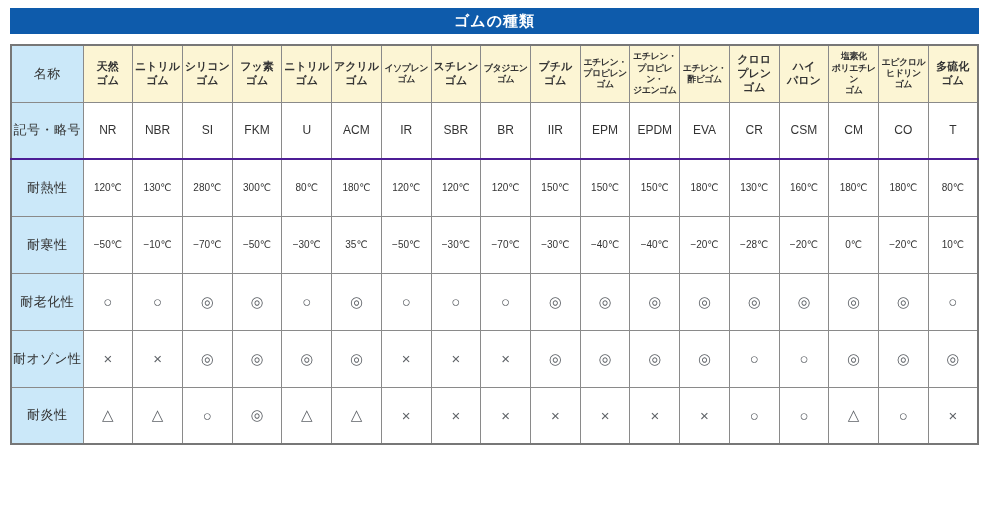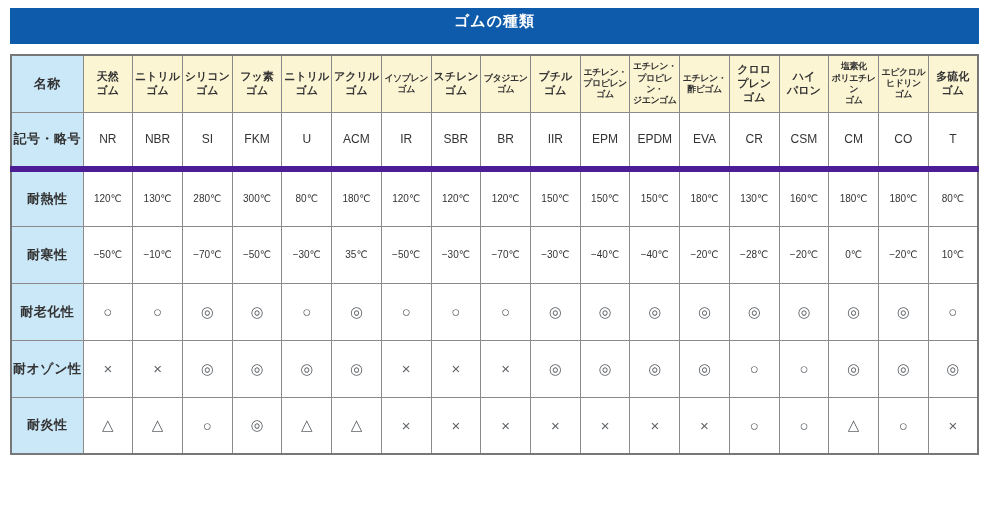--- a/index.html
+++ b/index.html
@@ -4,21 +4,21 @@
 <style>
   * { box-sizing: border-box; margin: 0; padding: 0; }
   html, body {
     width: 989px; height: 509px;
     background: #ffffff;
     font-family: "Liberation Sans", "DejaVu Sans", sans-serif;
     overflow: hidden;
   }
   .page { padding: 8px 10px 0 10px; }
   .title-bar {
-    width: 969px; height: 36px; line-height: 26px;
+    width: 969px; height: 26px; line-height: 26px;
     background: #0e5bab; color: #ffffff;
     text-align: center; font-size: 15px; font-weight: bold;
     letter-spacing: 1px;
   }
   table.rubber-table {
     margin-top: 10px;
     width: 969px;
     border-collapse: collapse;
     table-layout: fixed;
     border: 2px solid #777777;
@@ -38,27 +38,27 @@
     font-size: 11px;
     line-height: 1.25;
     white-space: pre-line;
   }
   .rubber-table thead th.col-head.small {
     font-size: 9px;
     letter-spacing: -0.5px;
   }
   .rubber-table th.corner, .rubber-table th.row-label {
     background: #cbe8f9;
-    font-weight: bold;
+    font-weight: normal;
     font-size: 13px;
     letter-spacing: 0.5px;
   }
   tr.code-row td { font-size: 12px; }
   tr.code-row td, tr.code-row th {
-    border-bottom: 6px solid #4c1d95;
+    border-bottom: 2px solid #4c1d95;
     text-align: center;
   }
   tr.temp-row td { font-size: 10px; }
   tr.symbol-row td { font-size: 15px; color: #5f6368; }
 </style>
 </head>
 <body>
 
 <div class="page">
   <div class="title-bar">ゴムの種類</div>

